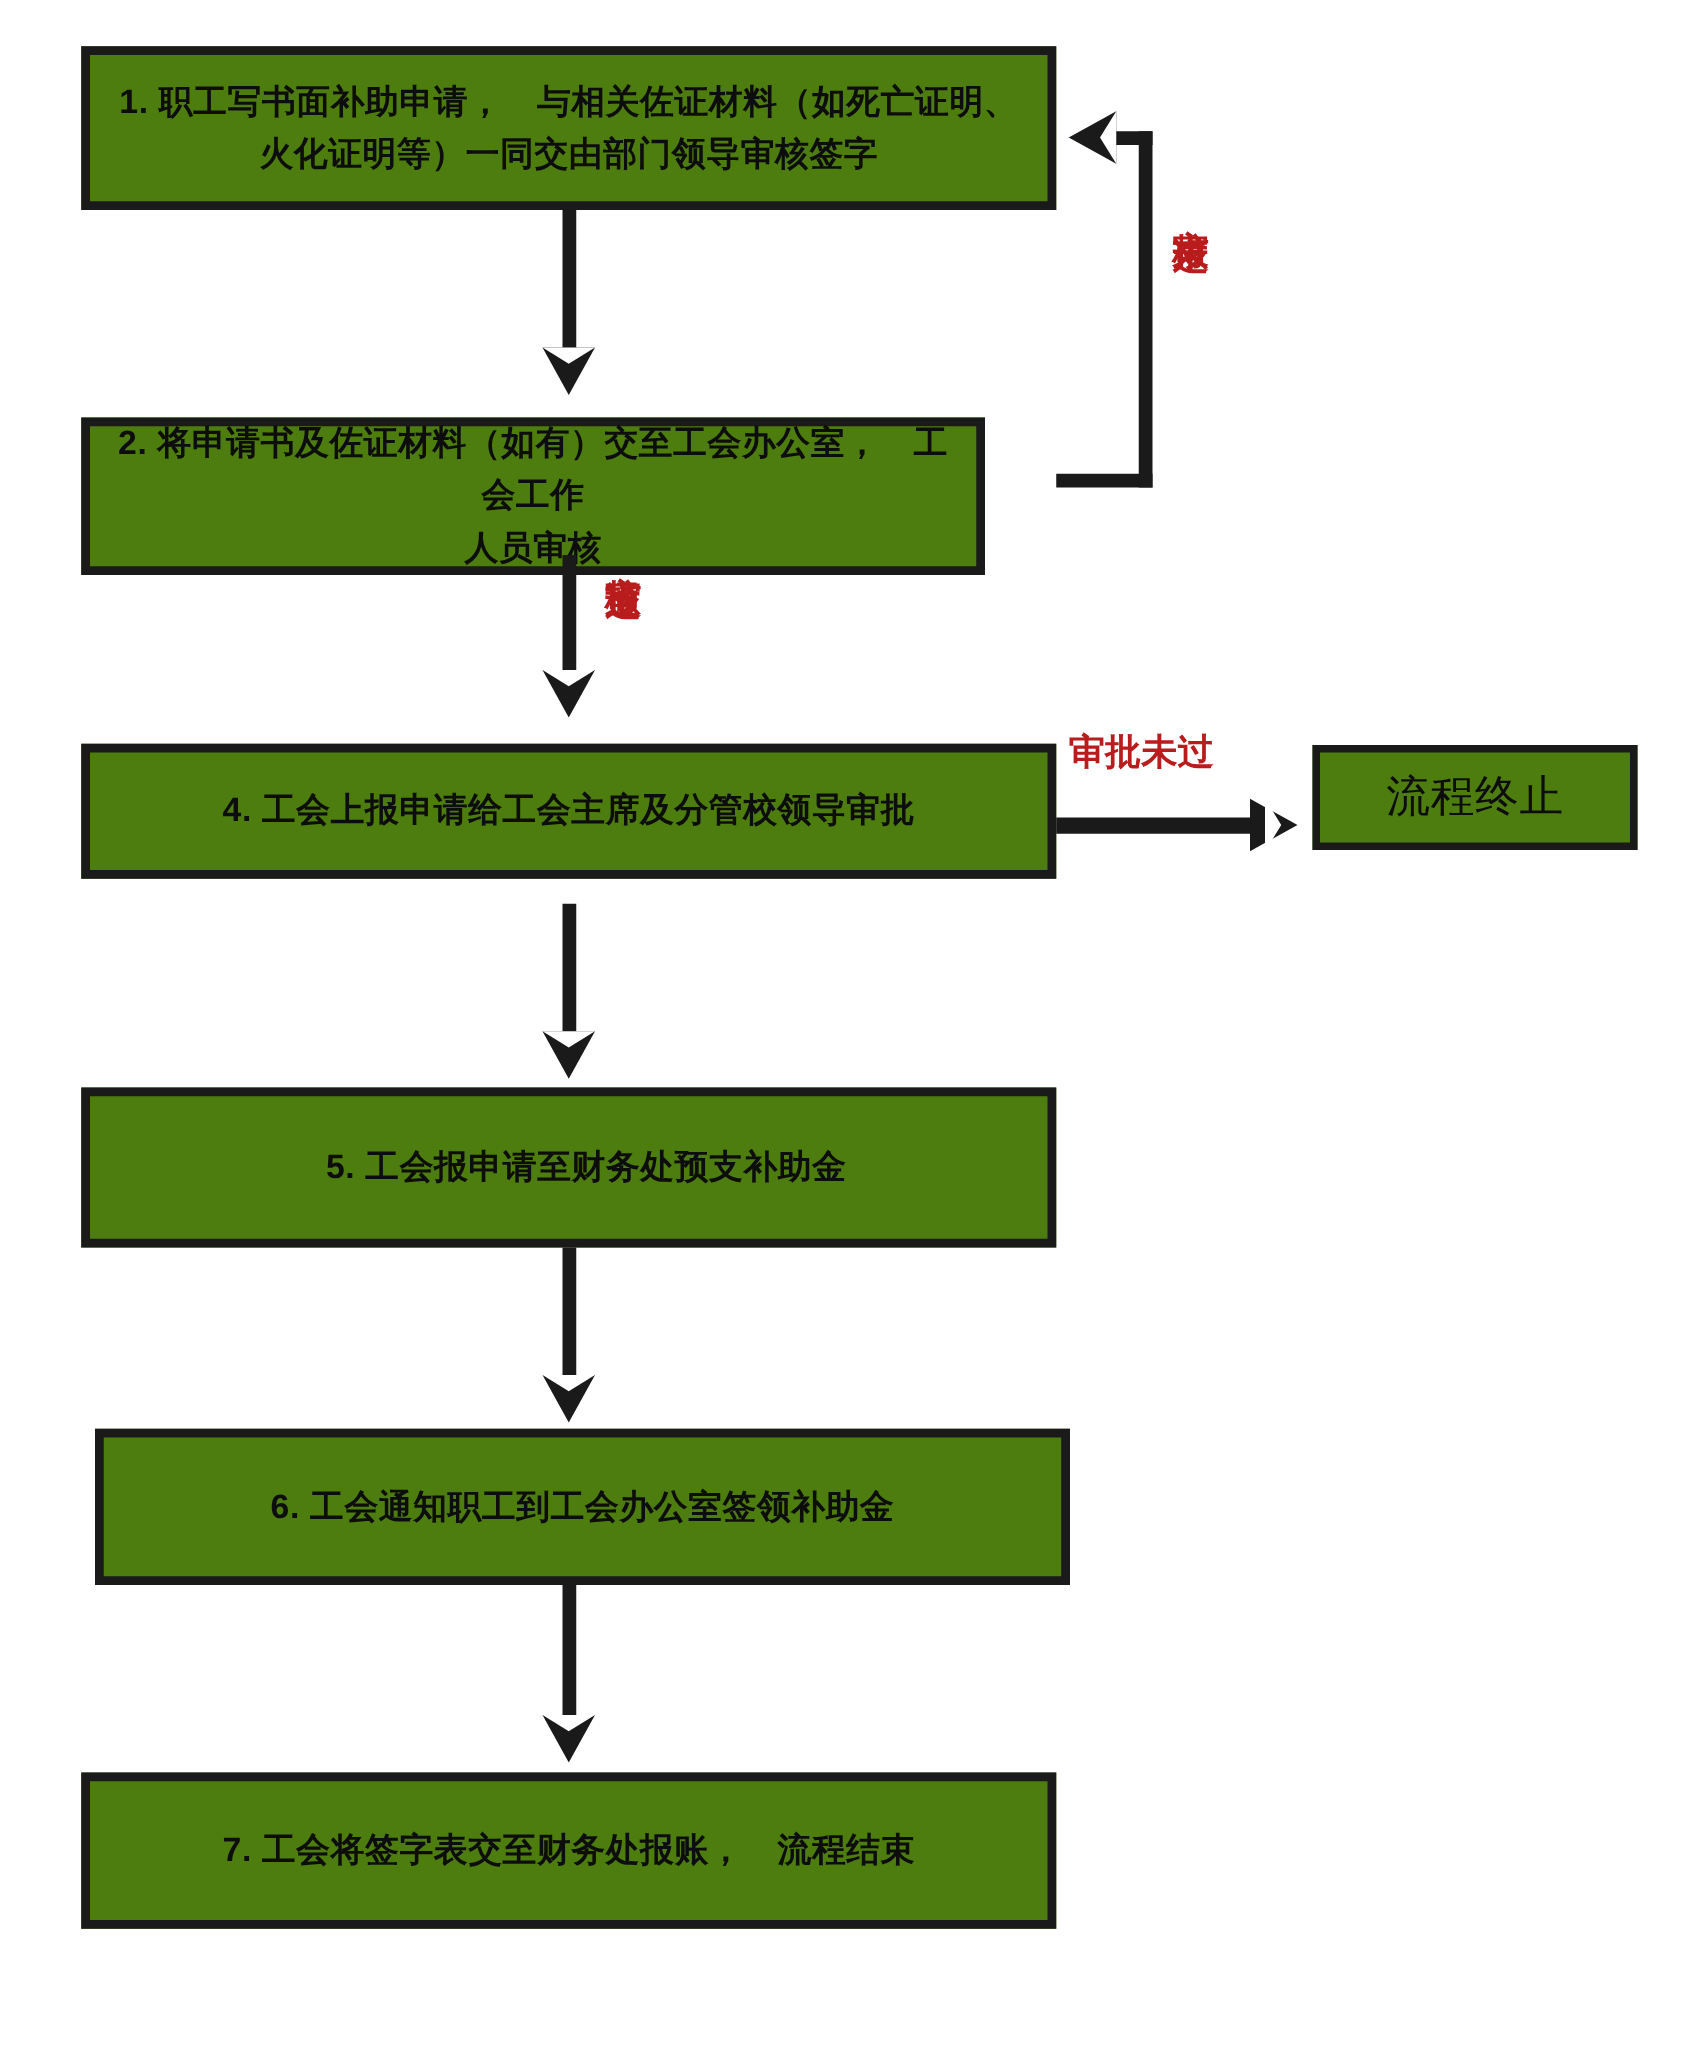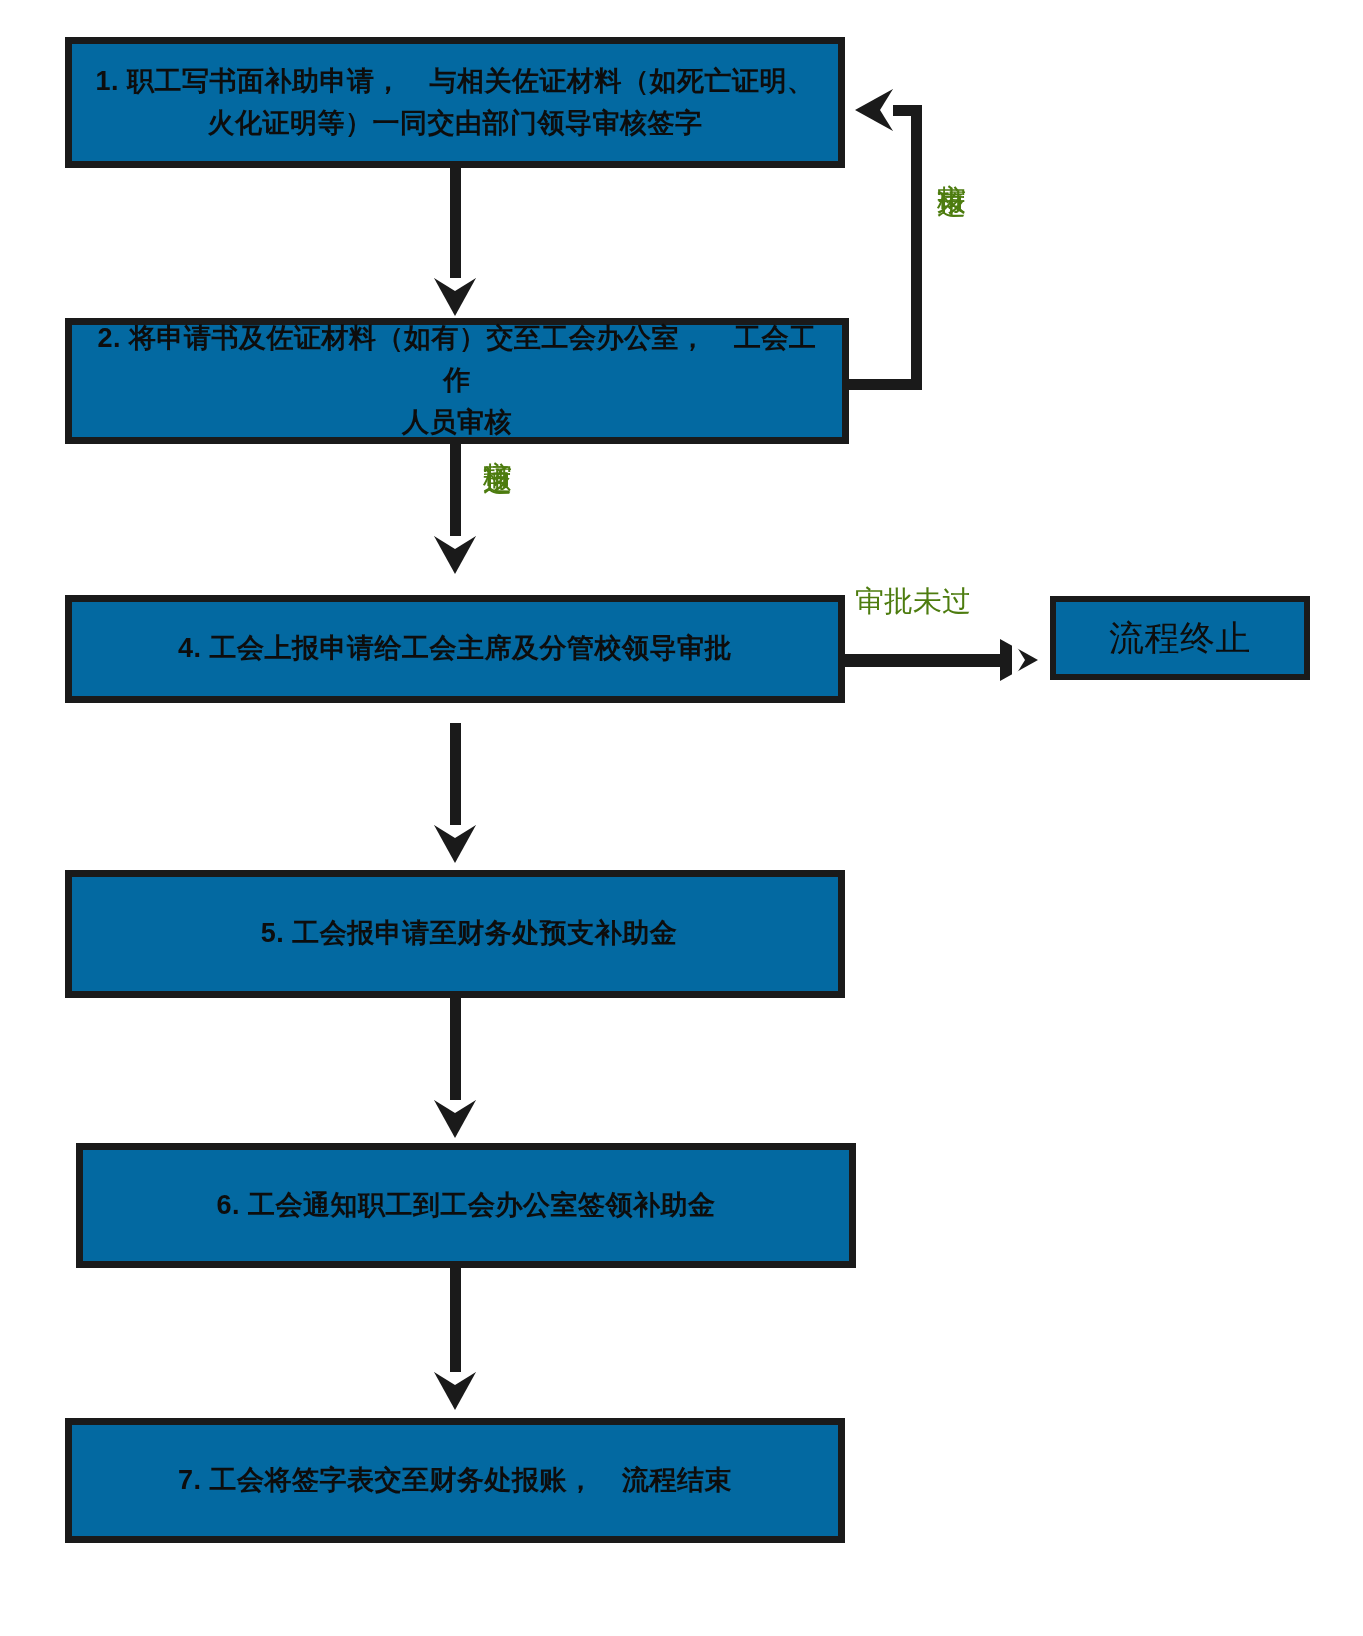--- a/index.html
+++ b/index.html
@@ -14,21 +14,21 @@
     position: relative;
     width: 1363px;
     height: 1636px;
     background: #ffffff;
     overflow: hidden;
   }
   .node {
     position: absolute;
     box-sizing: border-box;
     border: 7px solid #1a1a1a;
-    background: #0369a1;
+    background: #4d7c0f;
     display: flex;
     align-items: center;
     justify-content: center;
     text-align: center;
   }
   .node .node-text {
     font-size: 27px;
     font-weight: 700;
     color: #0d0d0d;
     line-height: 1.55;
@@ -99,22 +99,22 @@
     width: 0;
     height: 0;
     border-top: 21px solid transparent;
     border-bottom: 21px solid transparent;
     border-left: 13px solid #ffffff;
   }
 
   .edge-label {
     position: absolute;
     font-size: 29px;
-    font-weight: 400;
-    color: #4d7c0f;
+    font-weight: 700;
+    color: #b91c1c;
     white-space: nowrap;
   }
   .edge-label.vertical {
     writing-mode: vertical-rl;
     text-orientation: upright;
     letter-spacing: 2px;
     white-space: nowrap;
   }
 </style>
 </head>
@@ -124,21 +124,21 @@
 
   <div class="node" style="left:65px; top:37px; width:780px; height:131px;">
     <div class="node-text">1. 职工写书面补助申请，　与相关佐证材料（如死亡证明、
 火化证明等）一同交由部门领导审核签字</div>
   </div>
 
   <div class="vline" style="left:450px; top:168px; width:11px; height:118px;"></div>
   <div class="arrow-down" style="left:434px; top:278px;"></div>
   <div class="notch-down" style="left:434px; top:278px;"></div>
 
-  <div class="node" style="left:65px; top:318px; width:784px; height:126px;">
+  <div class="node" style="left:65px; top:334px; width:723px; height:126px;">
     <div class="node-text">2. 将申请书及佐证材料（如有）交至工会办公室，　工会工作
 人员审核</div>
   </div>
 
   <div class="hline" style="left:845px; top:379px; width:77px; height:11px;"></div>
   <div class="vline" style="left:911px; top:105px; width:11px; height:285px;"></div>
   <div class="hline" style="left:888px; top:105px; width:34px; height:11px;"></div>
   <div class="arrow-left" style="left:855px; top:89px;"></div>
   <div class="notch-left" style="left:880px; top:89px;"></div>
   <div class="edge-label vertical" style="left:932px; top:160px;">审核未过</div>

